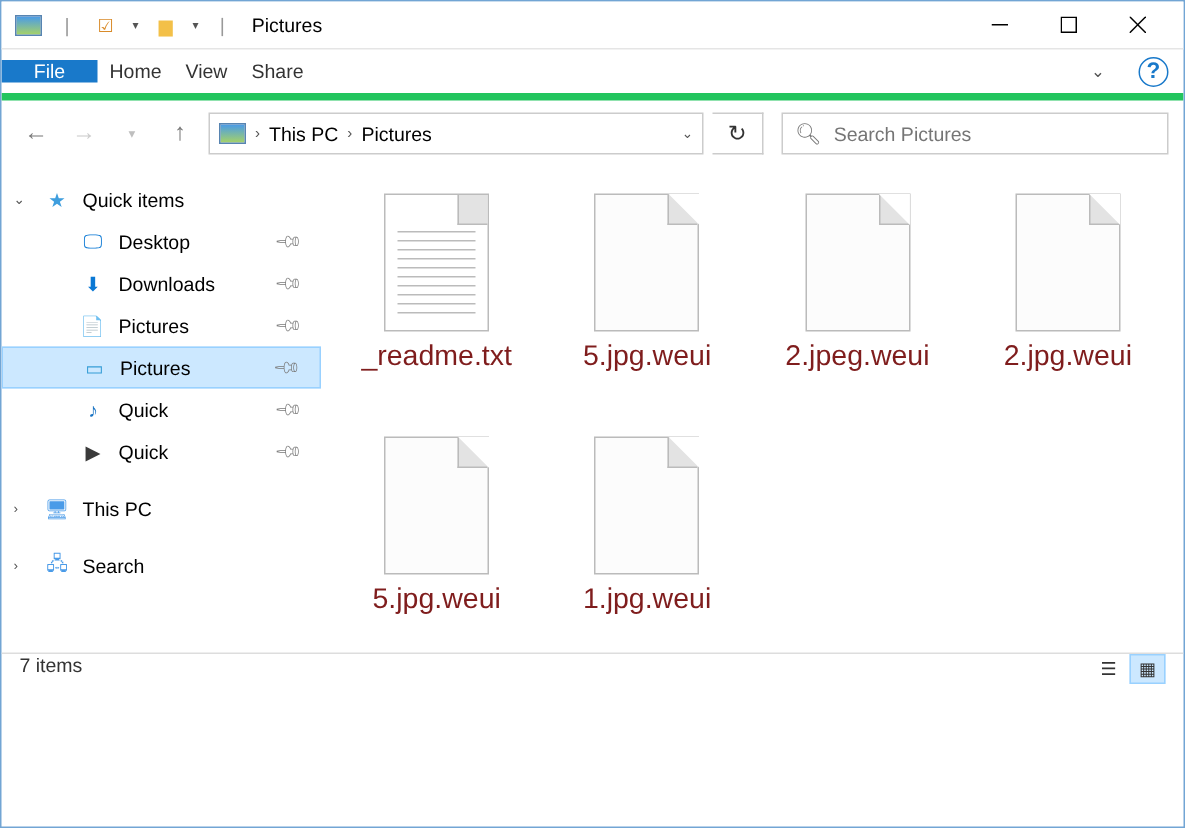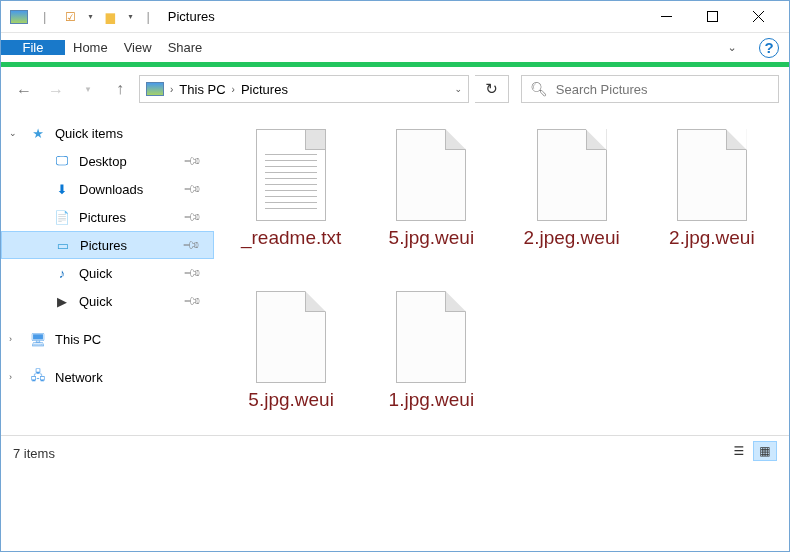--- a/index.html
+++ b/index.html
@@ -54,21 +54,21 @@
 .file-icon { width: 70px; height: 92px; position: relative; }
 .file-icon.blank { background: #fcfcfc; border: 1px solid #bbb; }
 .file-icon.blank::before { content: ""; position: absolute; top: 0; right: 0; width: 20px; height: 20px; background: linear-gradient(135deg, transparent 49%, #ccc 50%, #fcfcfc 51%); }
 .file-icon.blank::after { content: ""; position: absolute; top: -1px; right: -1px; width: 21px; height: 21px; background: #fff; clip-path: polygon(100% 0, 0 0, 100% 100%); }
 .dogear { position: absolute; top: 0; right: 0; width: 20px; height: 20px; background: #e3e3e3; border-left: 1px solid #bbb; border-bottom: 1px solid #bbb; }
 .file-icon.txt { background: #fff; border: 1px solid #bbb; }
 .txt-lines { position: absolute; top: 24px; left: 8px; right: 8px; bottom: 10px; display: flex; flex-direction: column; gap: 5px; }
 .txt-lines span { height: 1px; background: #bbb; }
 
 
-.status { position: absolute; bottom: 0; left: 0; right: 0; height: 26px; border-top: 1px solid #ddd; display: flex; align-items: flex-end; padding: 0 12px; font-size: 13px; color: #333; }
+.status { position: absolute; bottom: 0; left: 0; right: 0; height: 26px; border-top: 1px solid #ddd; display: flex; align-items: flex-start; padding: 0 12px; font-size: 13px; color: #333; }
 .status .viewbtns { margin-left: auto; display: flex; gap: 2px; }
 .viewbtn { width: 24px; height: 20px; border: 1px solid transparent; display: flex; align-items: center; justify-content: center; font-size: 12px; }
 .viewbtn.active { background: #cce8ff; border-color: #99d1ff; }
 .layer { position: relative; z-index: 1; }
 </style>
 </head>
 <body>
 
 <div class="layer">
 
@@ -179,21 +179,21 @@
     <div class="nav-group-gap"></div>
     <div class="nav-item">
       <span class="nav-expand">›</span>
       <span class="nav-icon" style="color:#4a9be8">🖥</span>
       <span>This PC</span>
     </div>
     <div class="nav-group-gap"></div>
     <div class="nav-item">
       <span class="nav-expand">›</span>
       <span class="nav-icon" style="color:#4a9be8">🖧</span>
-      <span>Network</span>
+      <span>Search</span>
     </div>
   </div>
 
   <div class="content" id="file-grid">
         <div class="file">
           <div class="file-icon txt">
             <div class="dogear"></div>
             <div class="txt-lines">
               <span></span>
               <span></span>

